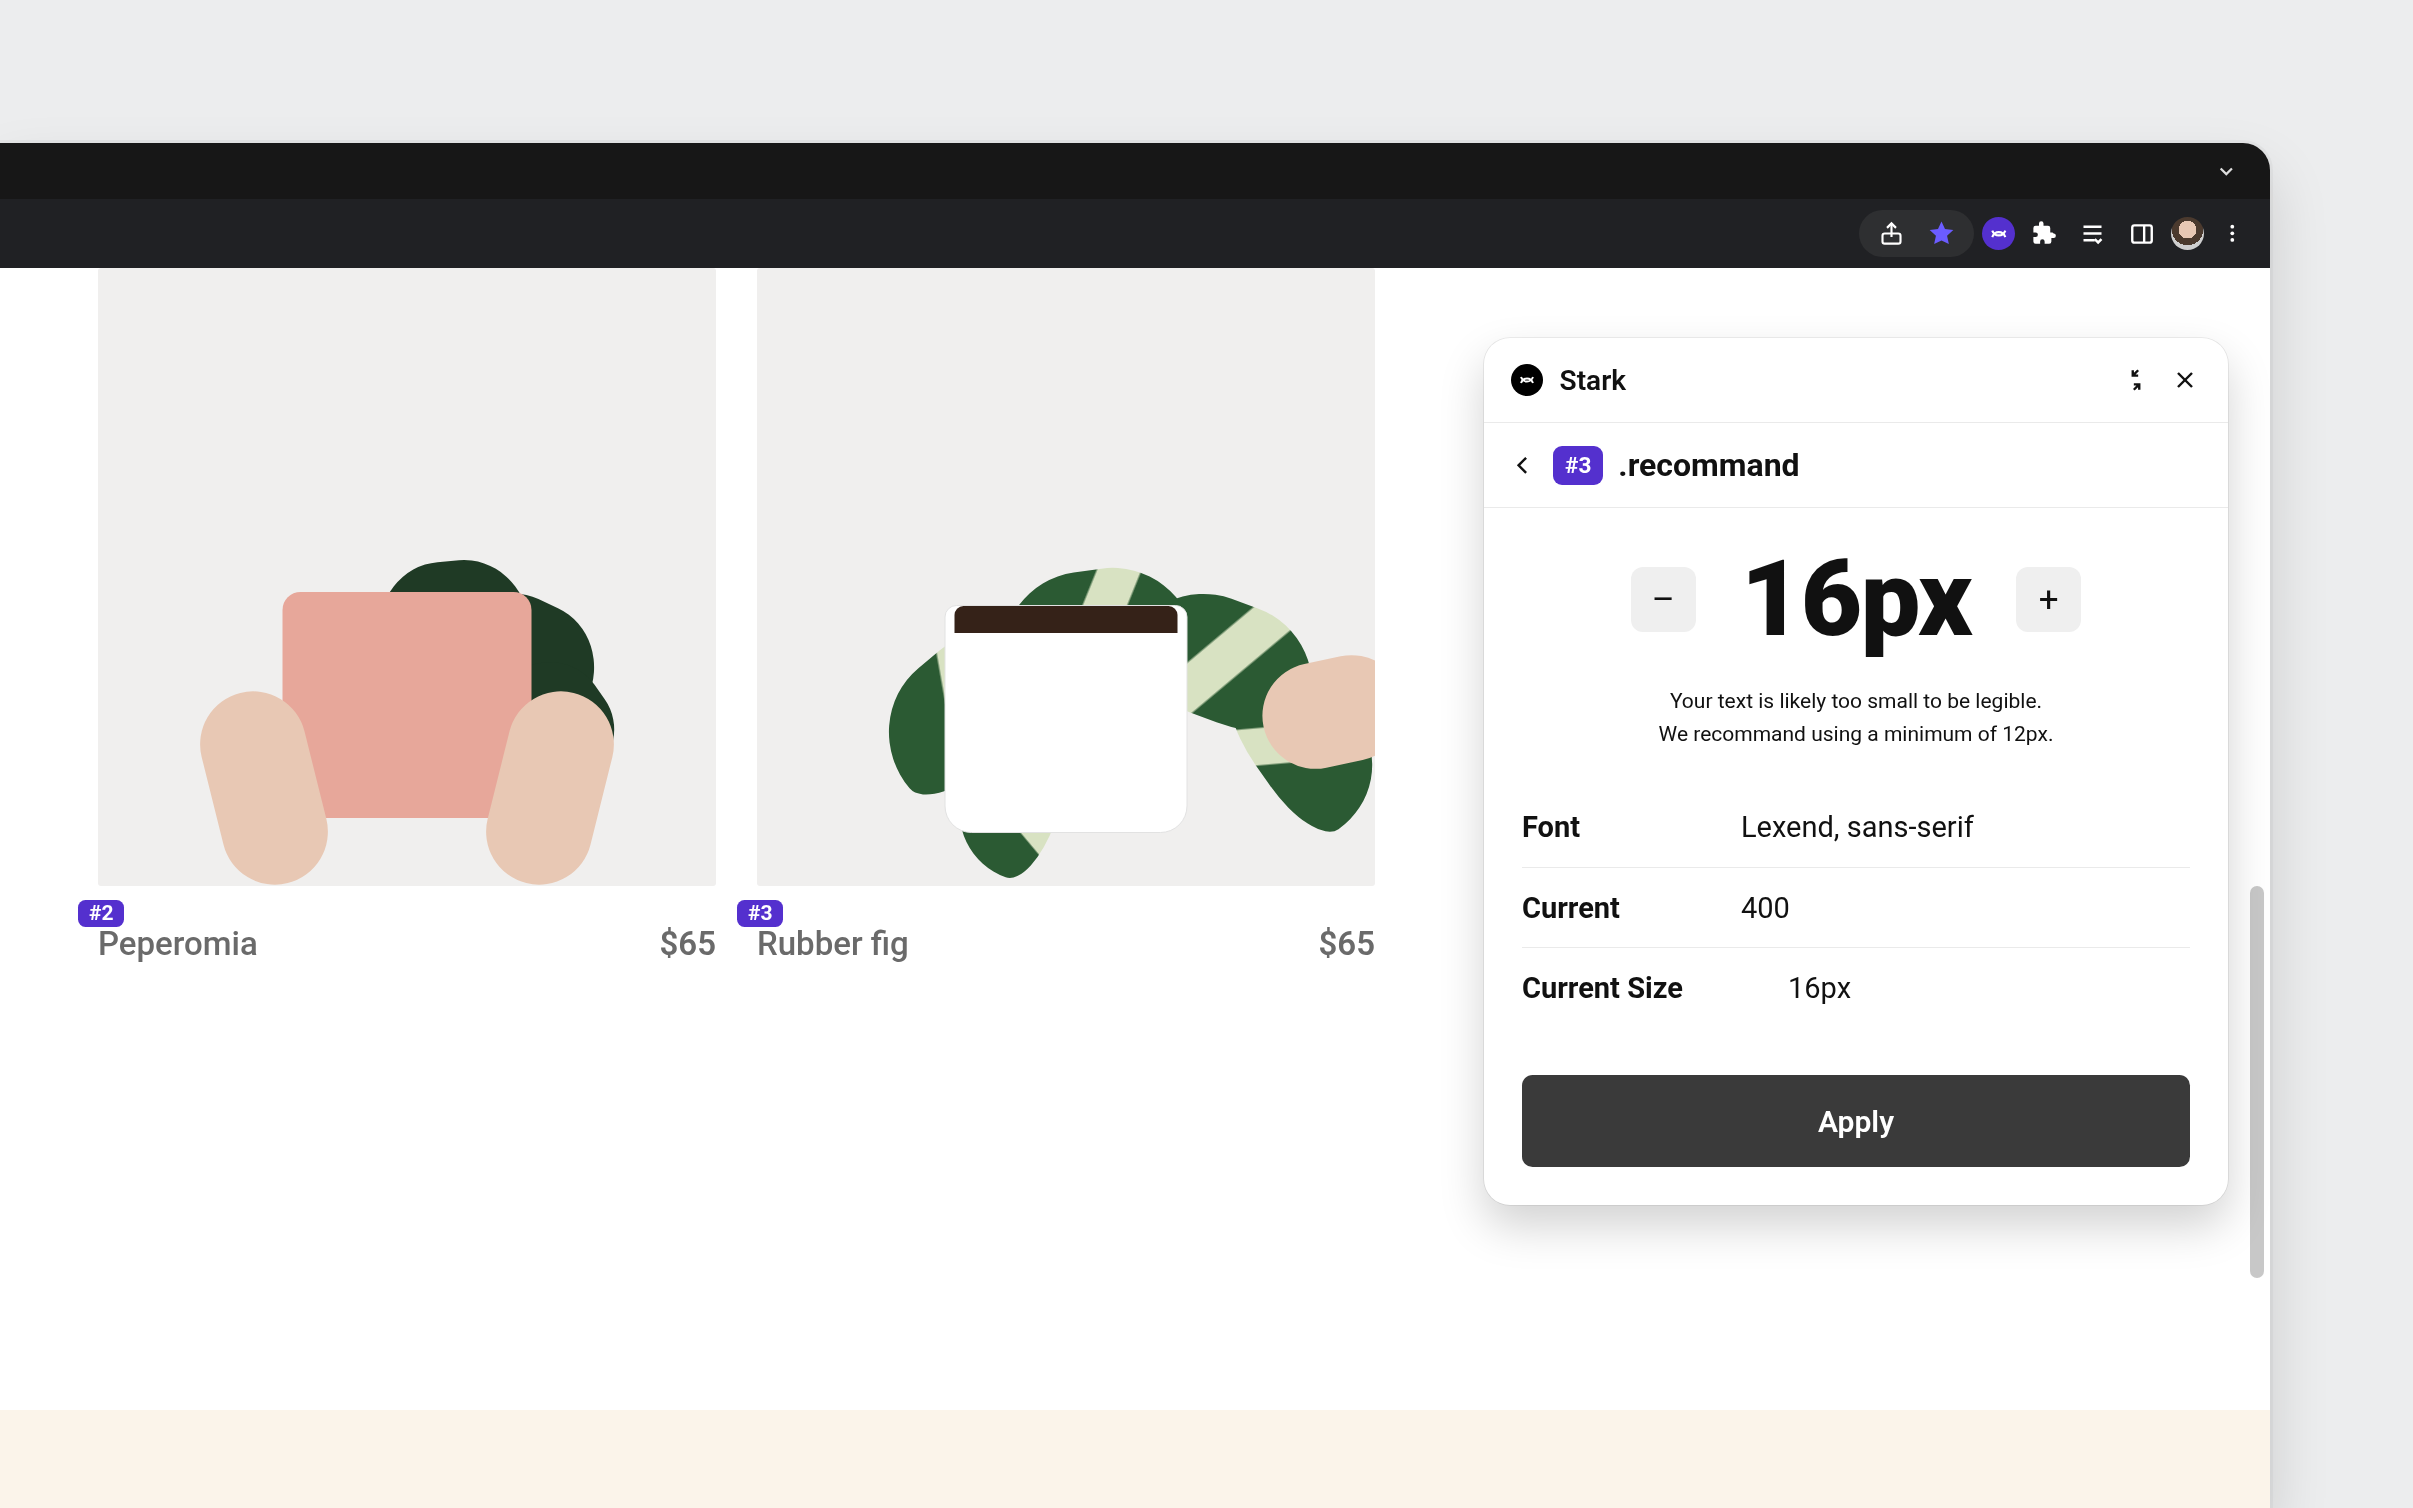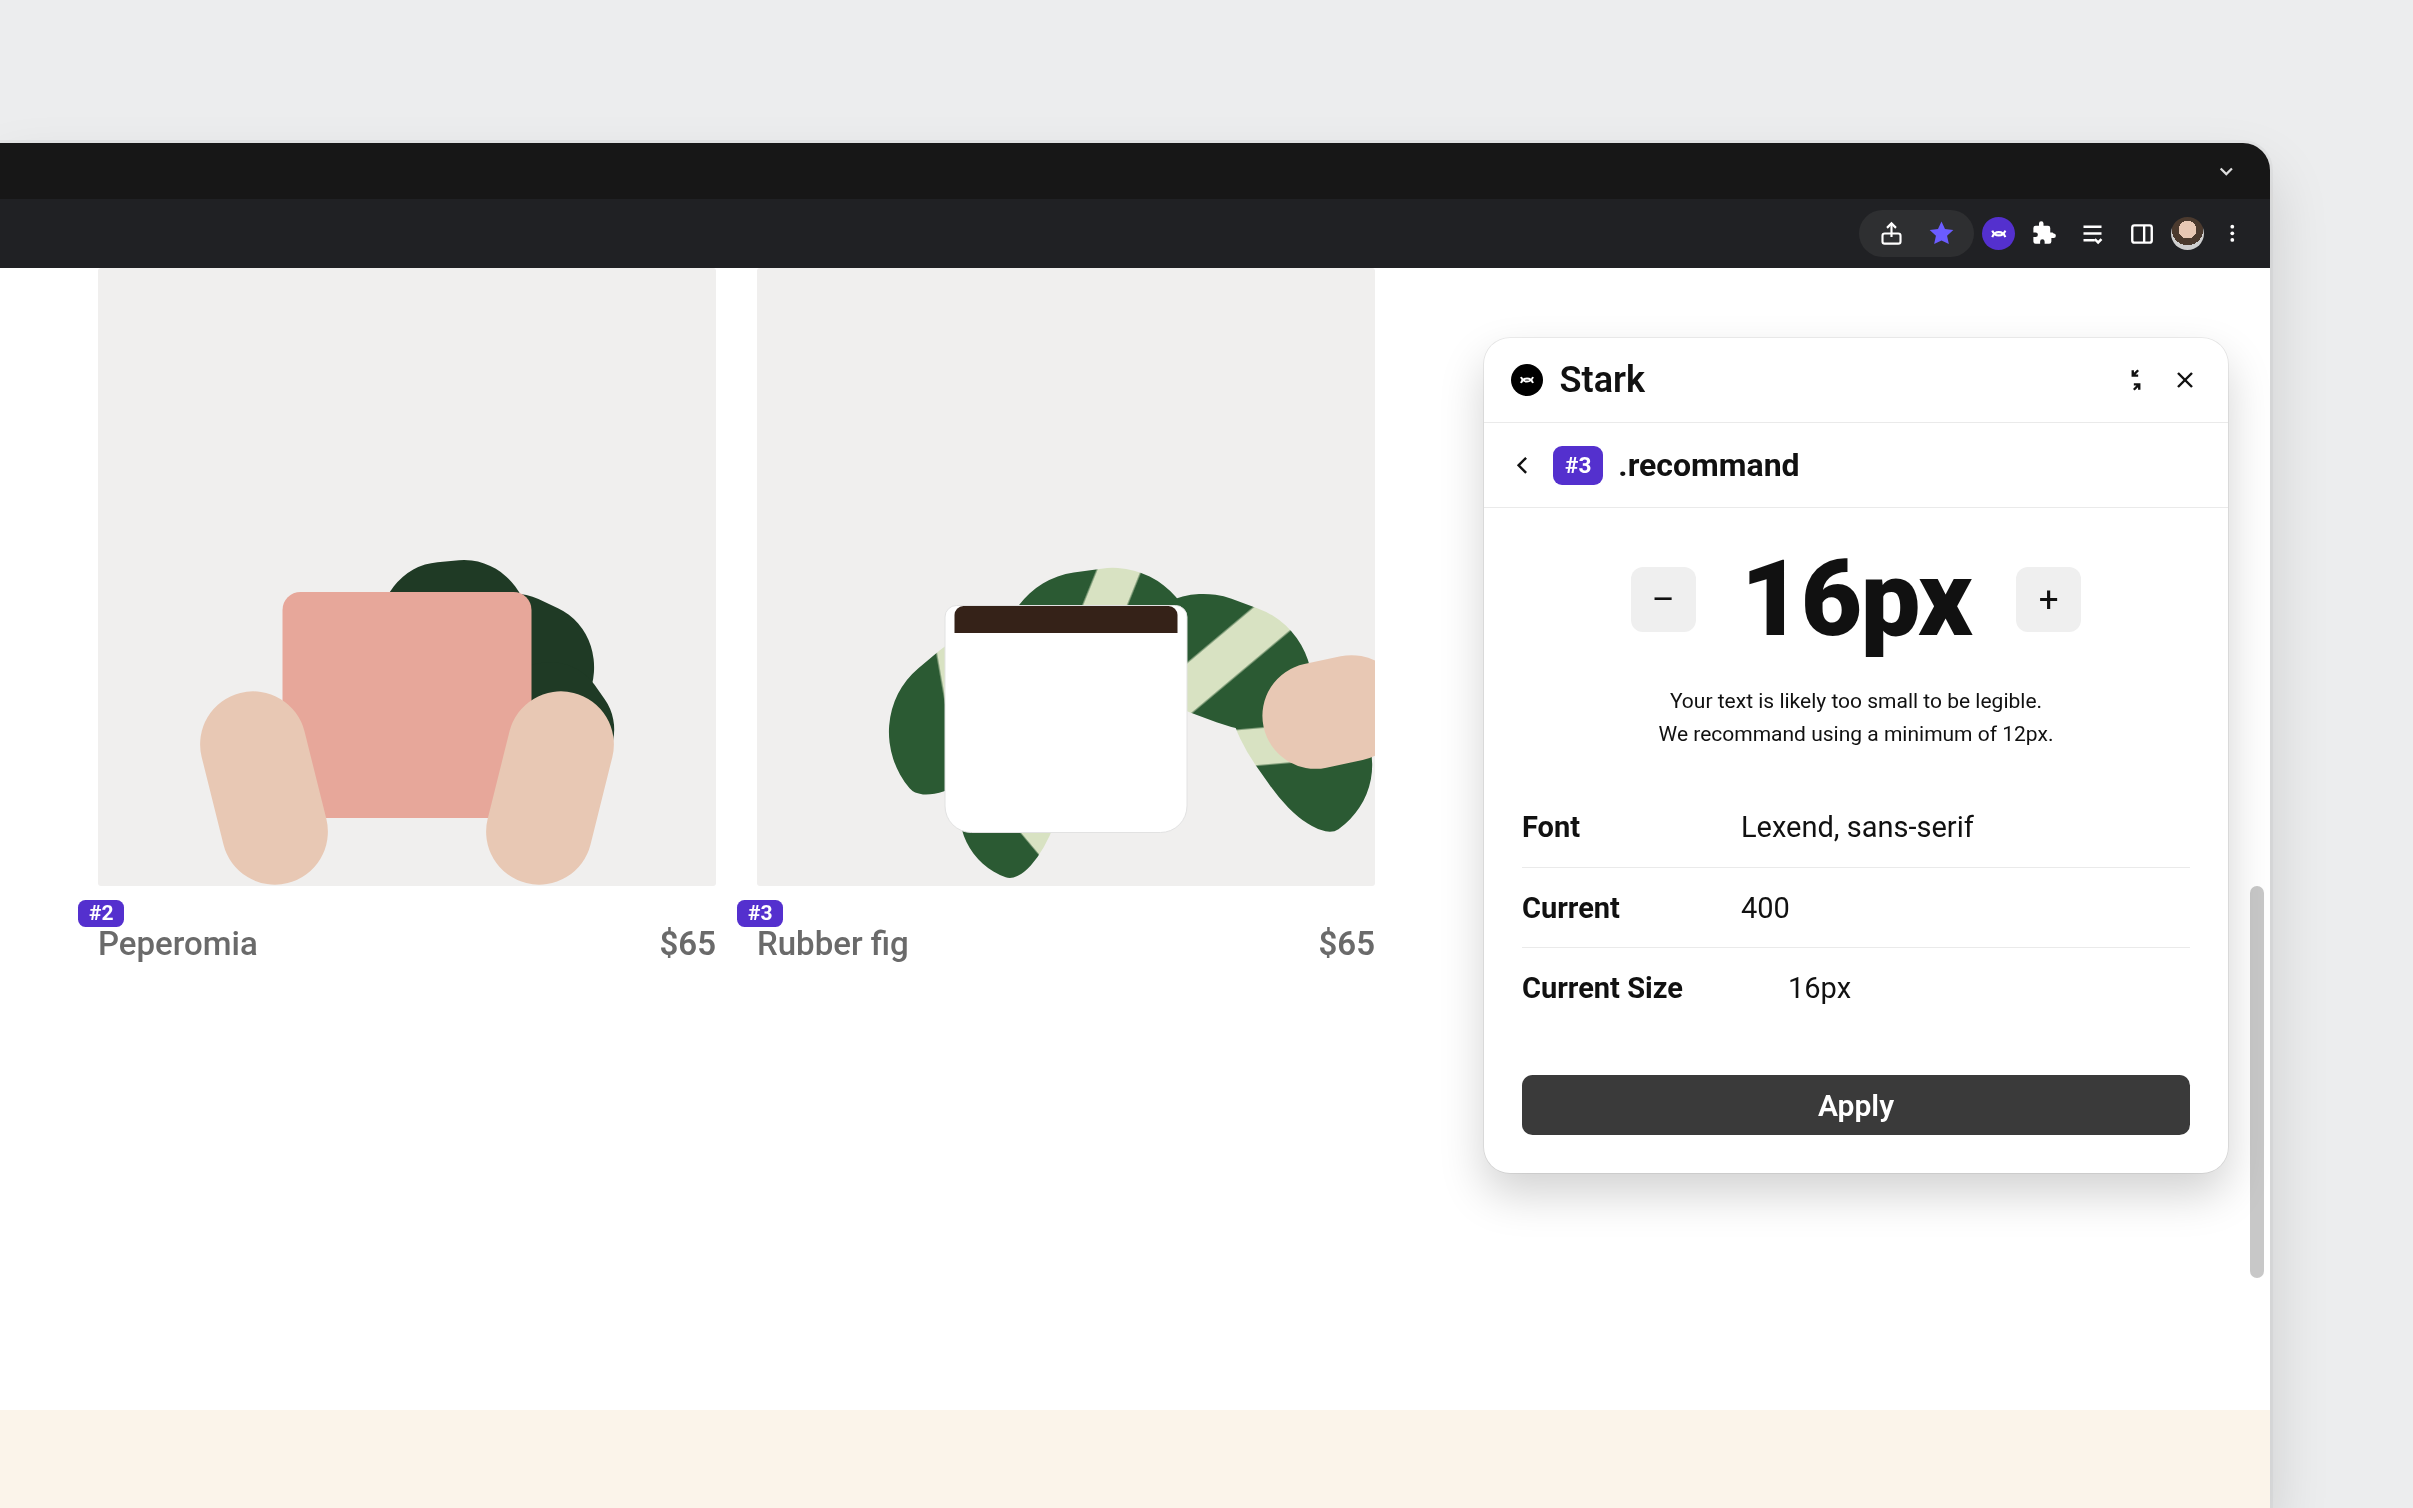--- a/index.html
+++ b/index.html
@@ -117,42 +117,42 @@
     width:744px;
     background:#fff;border-radius:26px;
     box-shadow:0 21px 45px var(--panel-shadow),0 0 0 0.8px var(--panel-border);
     overflow:hidden;
   }
   .panel-head{
     height:84px;display:flex;align-items:center;padding:0 27px;gap:16.6px;
     border-bottom:0.8px solid var(--panel-border);
   }
   .brand{width:32px;height:32px;border-radius:50%;background:#000;display:flex;align-items:center;justify-content:center;color:#fff;}
-  .panel-title{font-size:36px;font-weight:600;}
+  .panel-title{font-size:28px;font-weight:600;}
   .panel-head .spacer{flex:1;}
   .panel-icn{width:32px;height:32px;display:flex;align-items:center;justify-content:center;color:#111;}
 
   .crumbs{display:flex;align-items:center;gap:15px;padding:22.6px 30px 22.6px 24px;border-bottom:0.8px solid var(--panel-border);}
   .back{width:30px;height:30px;display:flex;align-items:center;justify-content:center;color:#111;}
   .crumb-badge{background:var(--accent);color:#fff;font-weight:700;font-size:22.6px;border-radius:9px;padding:6px 12px;}
   .selector{font-size:32px;font-weight:700;}
 
   .sizebox{padding:38px 38px 30px;}
   .sizerow{display:flex;align-items:center;justify-content:center;gap:45px;}
   .sq{width:65px;height:65px;border-radius:12px;background:#efefef;display:flex;align-items:center;justify-content:center;font-size:35px;font-weight:400;color:#111;}
   .bigpx{font-size:106px;font-weight:900;letter-spacing:-1.5px;line-height:1;}
   .advice{text-align:center;font-size:21px;line-height:1.55;margin-top:33px;}
 
   .props{padding:7.5px 38px 36px;}
   .prow{display:flex;align-items:center;padding:22.6px 0;border-bottom:0.8px solid var(--panel-border);font-size:29px;}
   .prow:last-of-type{border-bottom:none;gap:47px;}
   .prow .k{width:219px;font-weight:700;}
   .prow .v{color:#111;}
 
-  .apply{margin:12px 38px 38px;height:60px;border-radius:10.6px;background:var(--btn-dark);color:#fff;display:flex;align-items:center;justify-content:center;font-size:30px;font-weight:600;}
+  .apply{margin:12px 38px 38px;height:92px;border-radius:10.6px;background:var(--btn-dark);color:#fff;display:flex;align-items:center;justify-content:center;font-size:30px;font-weight:600;}
 
   svg{display:block;}
 </style>
 </head>
 <body>
 
 <div class="browser">
 
   <div class="tabstrip">
     <div class="tab-caret">

